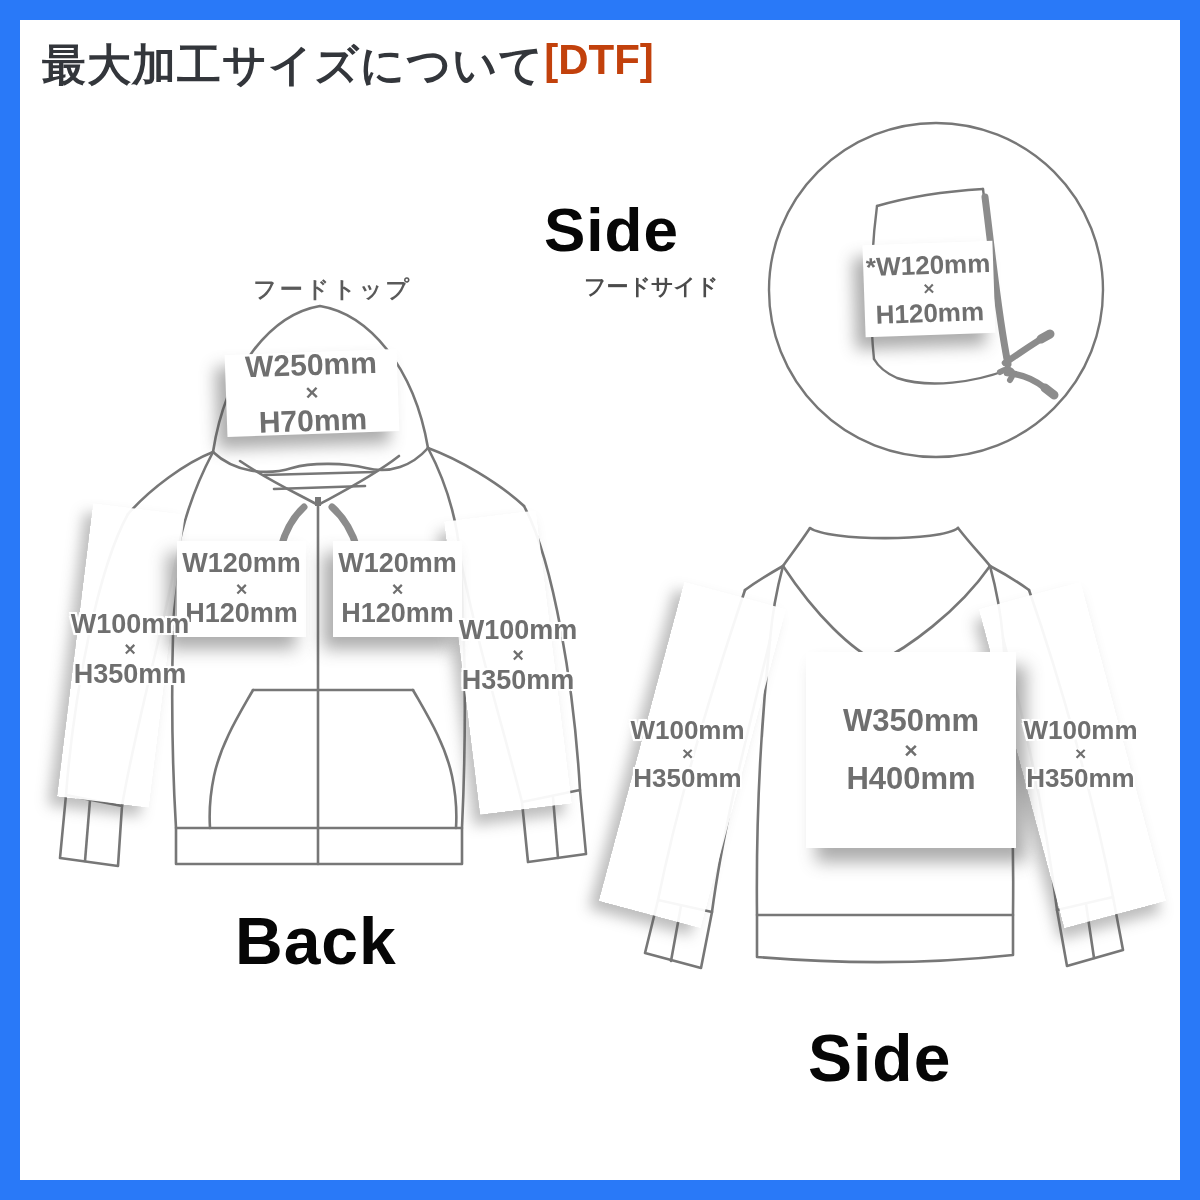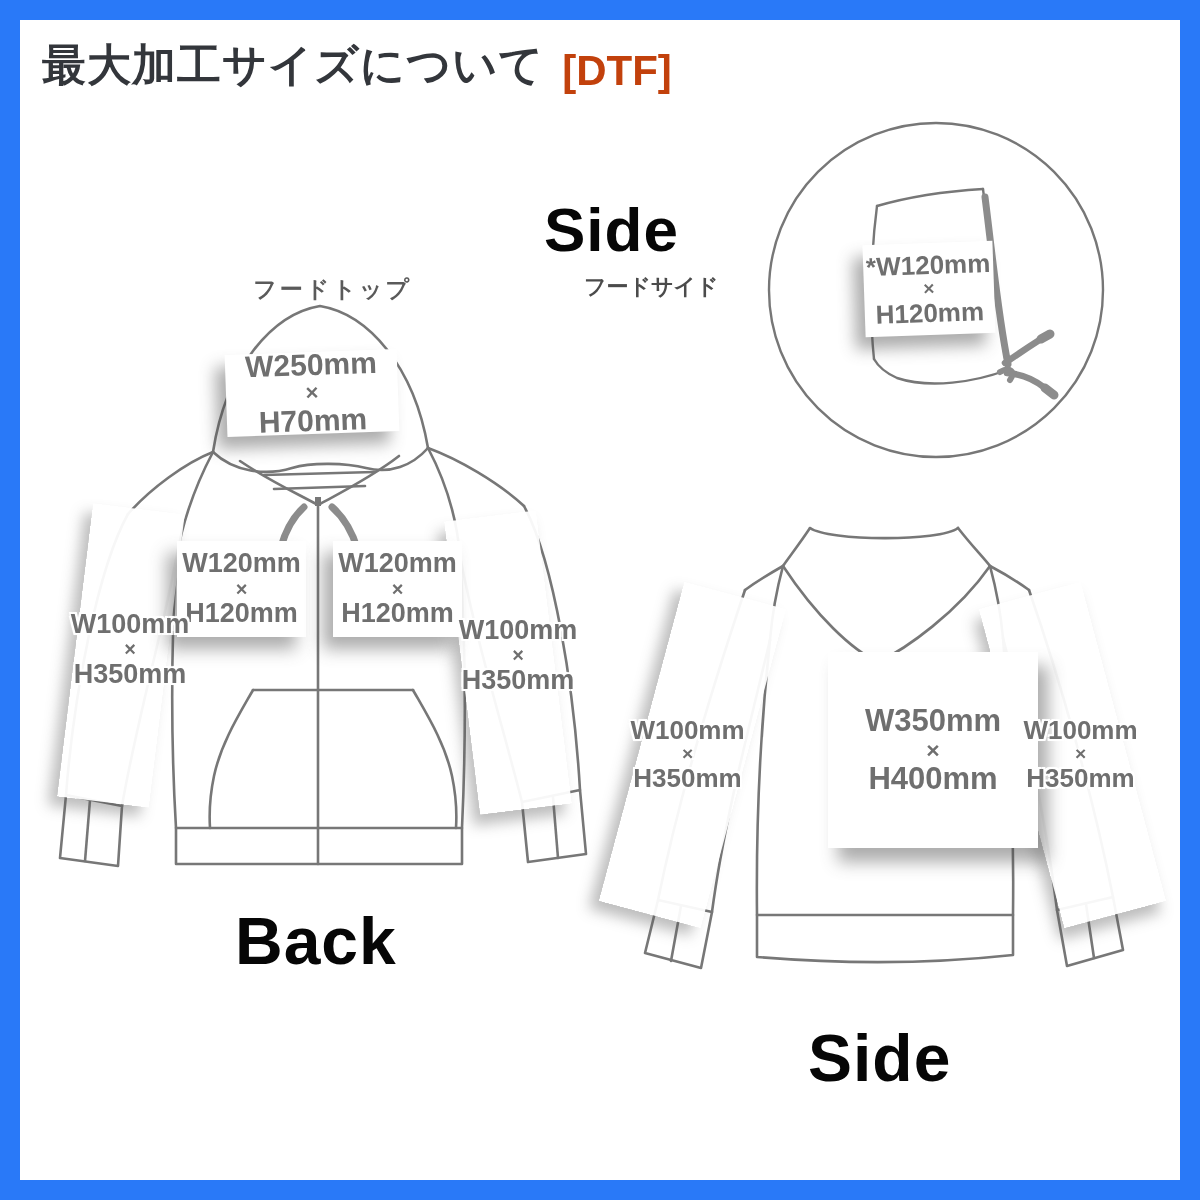--- a/index.html
+++ b/index.html
@@ -2,21 +2,21 @@
 <html><head>
 <meta charset="utf-8">
 <style>
   html,body{margin:0;padding:0;background:#fff;}
   .canvas{
     position:relative;width:1200px;height:1200px;background:#ffffff;
     overflow:hidden;font-family:"Liberation Sans","DejaVu Sans",sans-serif;
   }
   .frame{position:absolute;inset:0;border:20px solid #2979F8;pointer-events:none;z-index:50;}
   .lineart{position:absolute;left:0;top:0;z-index:1;}
-  .title-row{position:absolute;left:42px;top:36px;z-index:4;display:flex;align-items:flex-end;gap:18px;}
+  .title-row{position:absolute;left:42px;top:36px;z-index:4;display:flex;align-items:flex-start;}
   .title{font-size:44px;font-weight:800;color:#33363b;letter-spacing:1px;}
   .title-tag{font-size:42px;font-weight:800;color:#c2410c;}
   .big-heading{position:absolute;z-index:4;font-weight:800;color:#060606;letter-spacing:1px;}
   .note{position:absolute;z-index:4;font-weight:700;color:#4b4b4b;font-size:22px;line-height:29px;margin-left:36px;}
   .part-label{position:absolute;z-index:4;font-weight:700;color:#5a5a5a;font-size:23px;letter-spacing:3px;text-align:right;}
   .strip{
     position:absolute;z-index:2;background:rgba(255,255,255,0.94);
     box-shadow:-8px 10px 14px rgba(90,90,90,0.40);
   }
   .size-box,.size-text{
@@ -159,21 +159,21 @@
     <span class="times">×</span>
     <span class="dim">H350mm</span>
   </div>
 
   <div class="size-box" style="left:864px;top:243px;width:130px;height:92px;font-size:26px;transform:rotate(-2deg);">
     <span class="dim">*W120mm</span>
     <span class="times">×</span>
     <span class="dim">H120mm</span>
   </div>
 
-  <div class="size-box" style="left:828px;top:652px;width:210px;height:196px;font-size:31px;box-shadow:10px 14px 16px rgba(70,70,70,0.45);">
+  <div class="size-box" style="left:806px;top:652px;width:210px;height:196px;font-size:31px;box-shadow:10px 14px 16px rgba(70,70,70,0.45);">
     <span class="dim">W350mm</span>
     <span class="times">×</span>
     <span class="dim">H400mm</span>
   </div>
 
   <div class="size-text" style="left:615px;top:716px;width:145px;font-size:26px;">
     <span class="dim">W100mm</span>
     <span class="times">×</span>
     <span class="dim">H350mm</span>
   </div>

